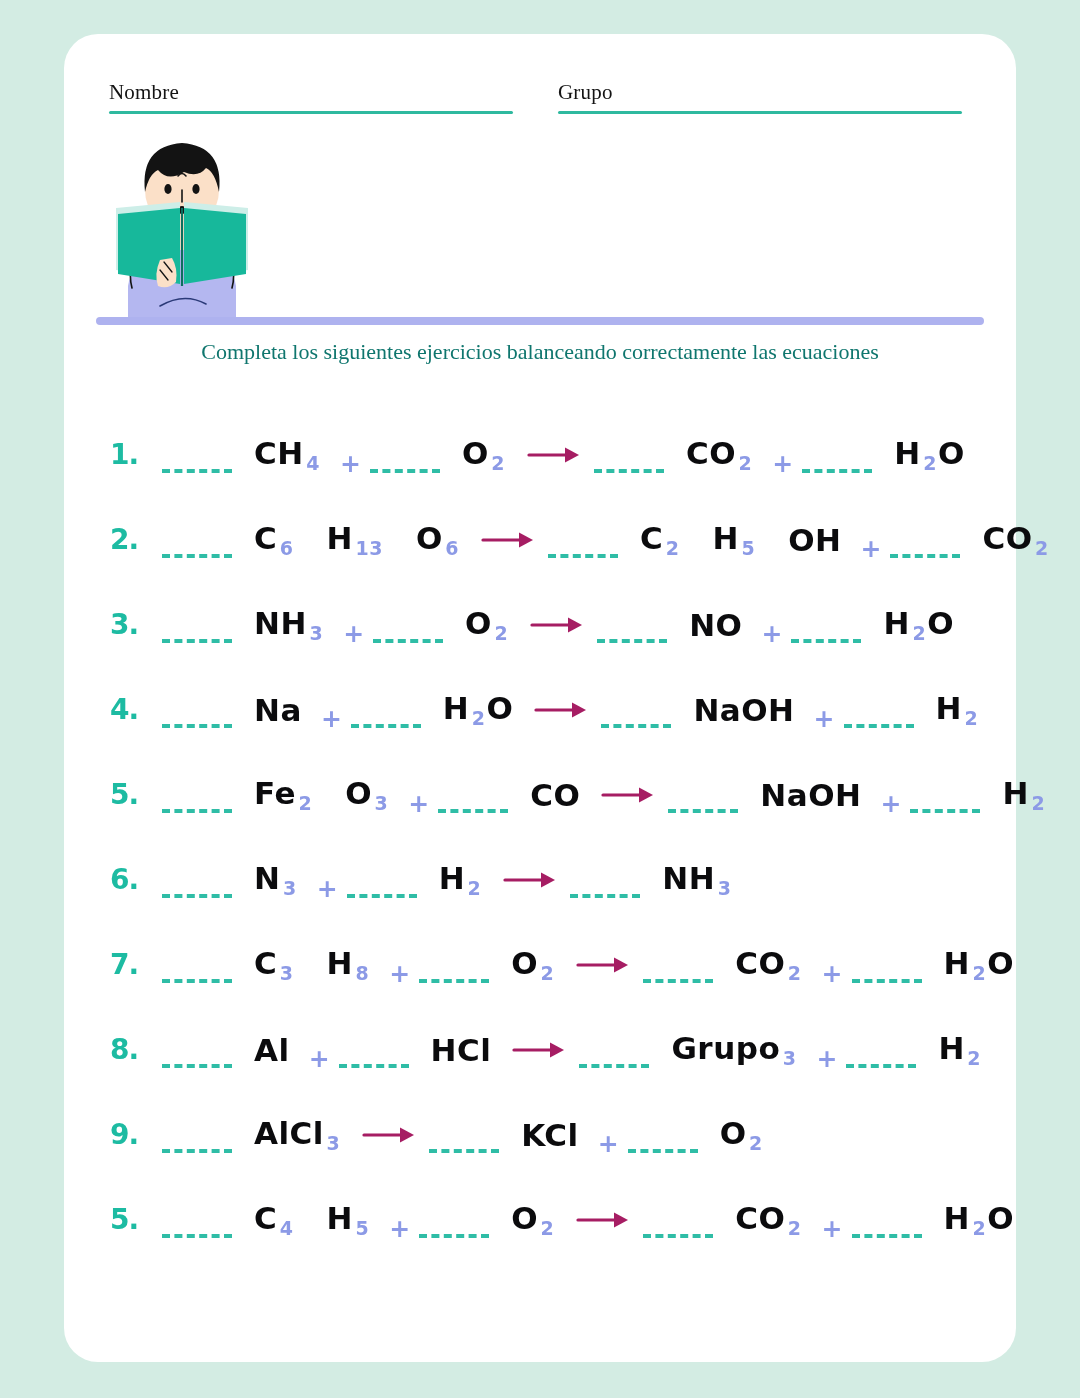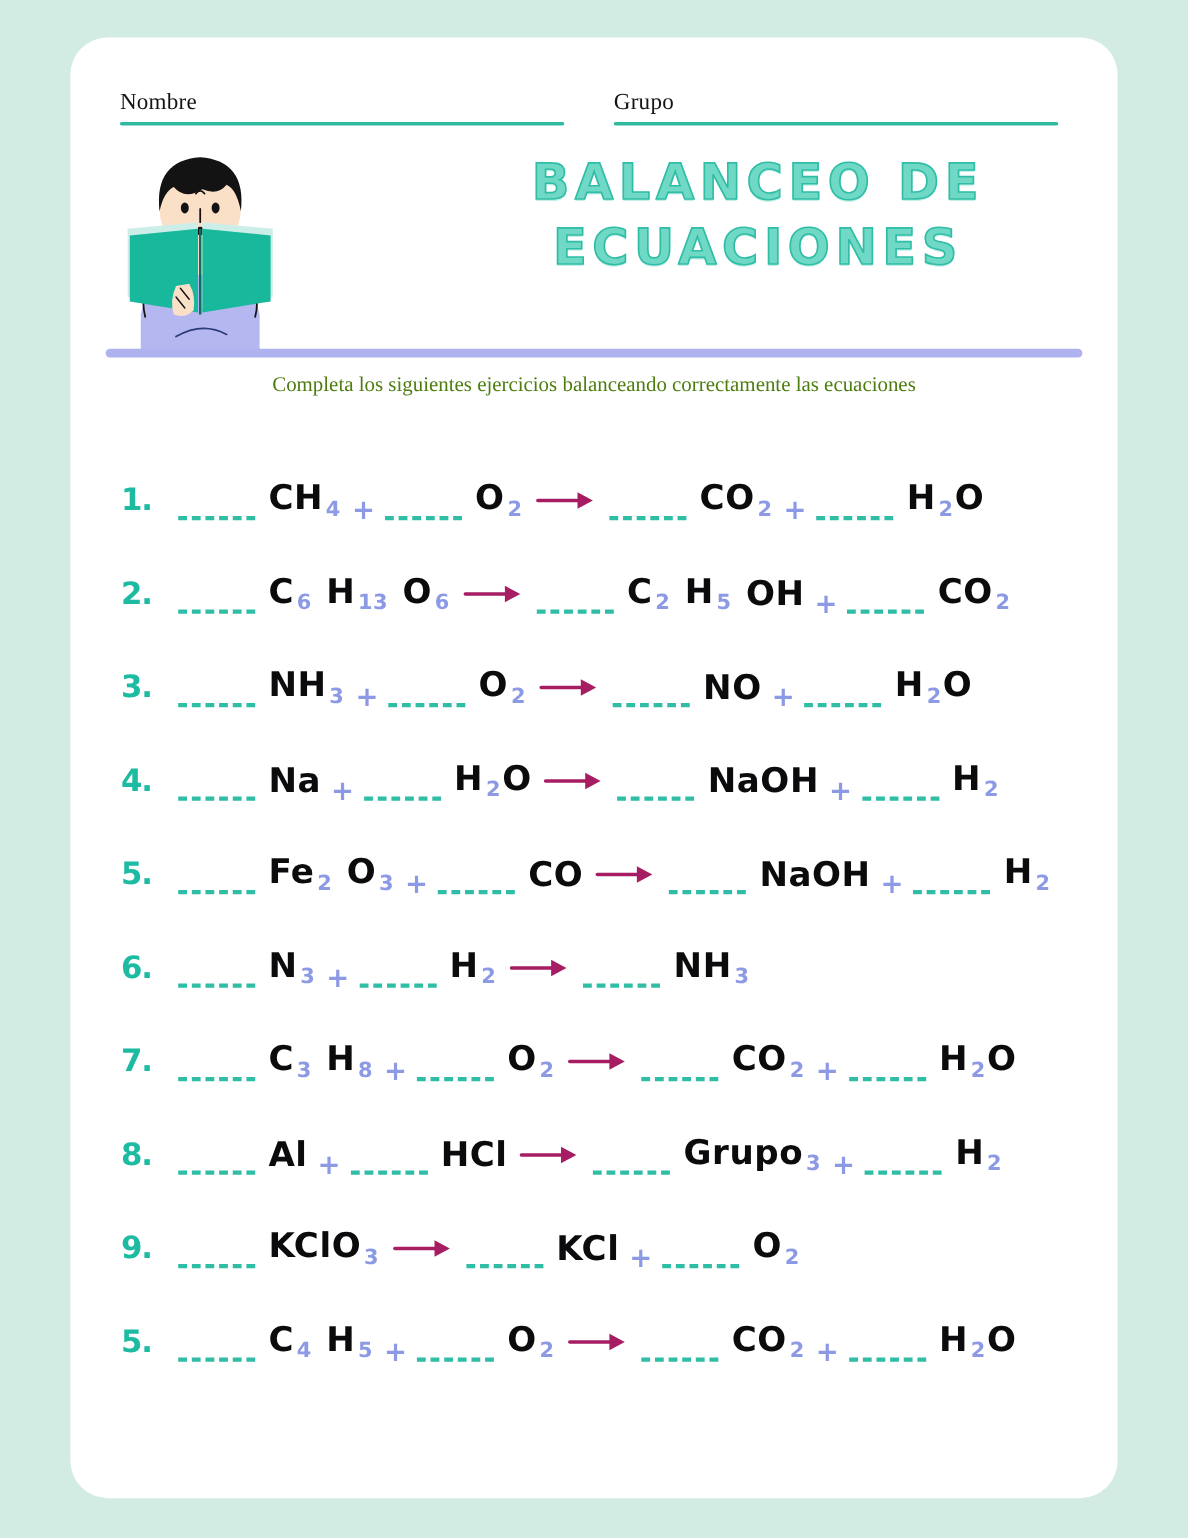--- a/index.html
+++ b/index.html
@@ -88,23 +88,23 @@
   }
 
   
   #instructions {
     position: absolute;
     left: 96px;
     top: 302px;
     width: 760px;
     text-align: center;
     font-family: "Liberation Serif", serif;
-    font-size: 19px;
+    font-size: 22px;
     line-height: 1.45;
-    color: #4d7c0f;
+    color: #0f766e;
   }
 
   
   #eq-list {
     position: absolute;
     left: 0;
     top: 378px;
     width: 952px;
   }
   .eq-row {
@@ -148,21 +148,21 @@
     height: 0;
     border-bottom: 4px dashed #2fbda6;
   }
 
   .formula {
     font-family: "DejaVu Sans", sans-serif;
     font-weight: bold;
     font-size: 31px;
     color: #0b0b0d;
     letter-spacing: .5px;
-    margin: 0 6px;
+    margin: 0 16px;
     flex: 0 0 auto;
   }
   .formula sub {
     font-size: 19px;
     color: #8c9ae6;
     font-weight: bold;
     margin-left: 2.5px;
     margin-right: 1px;
     vertical-align: -6px;
   }
@@ -229,24 +229,20 @@
 
       <path d="M80 98 L80 176" stroke="#0d6f5f" stroke-width="2.2" fill="none"></path>
 
       <path d="M58 150 Q52 164 56 176 Q66 180 74 172 Q76 158 70 148 Z" fill="#fbe0c8"></path>
       <path d="M62 152 L70 162 M58 160 L66 170" stroke="#131313" stroke-width="1.3" fill="none" stroke-linecap="round"></path>
 
       <path d="M58 196 Q82 182 104 194" stroke="#2b3a78" stroke-width="1.6" fill="none" stroke-linecap="round"></path>
     </svg>
   </div>
 
-  <div id="title">
-    <div>BALANCEO DE</div>
-    <div>ECUACIONES</div>
-  </div>
 
   <div id="divider"></div>
 
   <div id="instructions">Completa los siguientes ejercicios balanceando correctamente las ecuaciones</div>
 
   <div id="eq-list">
       <div class="eq-row">
         <span class="eq-index">1.</span>
         <span class="eq-body">
           <span class="blank"></span>
@@ -411,21 +407,21 @@
           <span class="formula"><span>Grupo</span><sub>3</sub></span>
           <span class="op-plus">+</span>
           <span class="blank"></span>
           <span class="formula"><span>H</span><sub>2</sub></span>
         </span>
       </div>
       <div class="eq-row">
         <span class="eq-index">9.</span>
         <span class="eq-body">
           <span class="blank"></span>
-          <span class="formula"><span>KClO</span><sub>3</sub></span>
+          <span class="formula"><span>AlCl</span><sub>3</sub></span>
           <span class="op-arrow">
             <svg width="56" height="24" viewBox="0 0 56 24" xmlns="http://www.w3.org/2000/svg">
               <path d="M2 12 L44 12" stroke="#a61d63" stroke-width="3.2" stroke-linecap="round" fill="none"></path>
               <path d="M38 4.5 L52 12 L38 19.5 Z" fill="#a61d63"></path>
             </svg>
           </span>
           <span class="blank"></span>
           <span class="formula"><span>KCl</span></span>
           <span class="op-plus">+</span>
           <span class="blank"></span>

